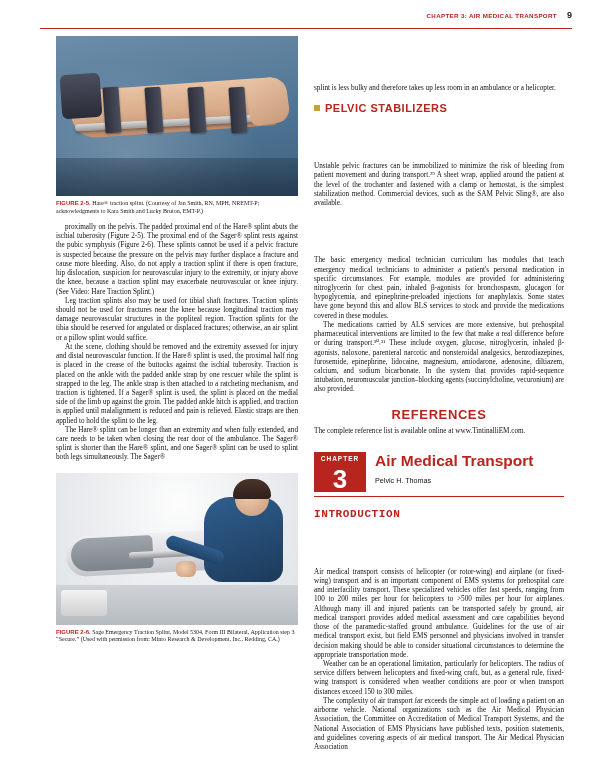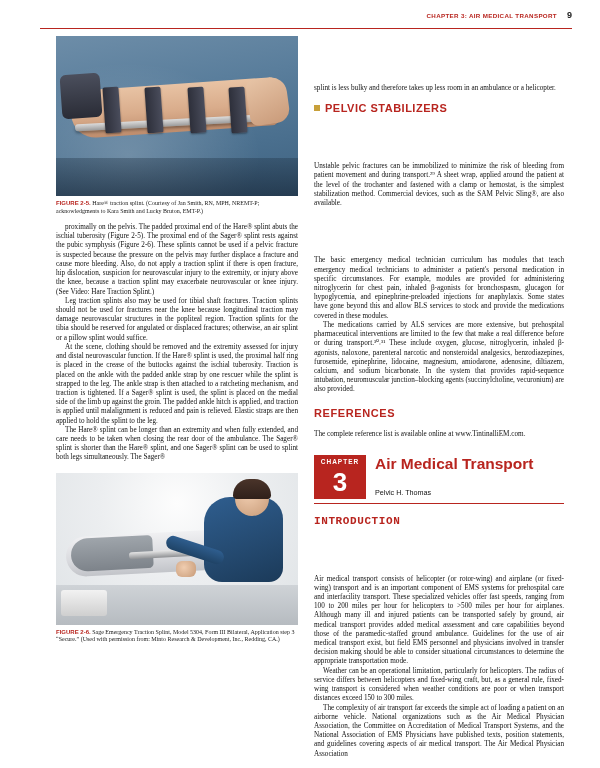--- a/index.html
+++ b/index.html
@@ -283,27 +283,28 @@
   }
   .sq {
     width: 6px;
     height: 6px;
     background: #c8a03a;
     display: inline-block;
     flex: none;
   }
   h2.refs {
     font-family: "Liberation Sans", sans-serif;
-    font-size: 11px;
+    font-size: 13px;
     color: #b8251f;
     letter-spacing: 0.6px;
     text-transform: uppercase;
     font-weight: bold;
-    margin: 12px 0 11px 0;
+    margin: 12px 0 5px 0;
     border-bottom: none;
+    text-align: center;
   }
   h2.intro {
     font-family: Liberation Mono, monospace;
     font-size: 11px;
     color: #b8251f;
     letter-spacing: 0.6px;
     text-transform: uppercase;
     font-weight: bold;
     margin: 11px 0 5px 0;
   }
@@ -345,21 +346,21 @@
     line-height: 1;
     margin-top: 4px;
   }
   .chapter-meta { flex: 1; padding-top: 1px; }
   .chapter-title {
     font-family: "Liberation Sans", sans-serif;
     font-size: 15.5px;
     font-weight: bold;
     color: #b8251f;
     line-height: 1.05;
-    margin-bottom: 16px;
+    margin-bottom: 7px;
   }
   .author {
     font-family: "Liberation Sans", sans-serif;
     font-size: 7.2px;
     color: #111;
     line-height: 1.45;
   }
   .rule-red {
     border-top: 1px solid #b8251f;
     margin: 4px 0 0 0;

